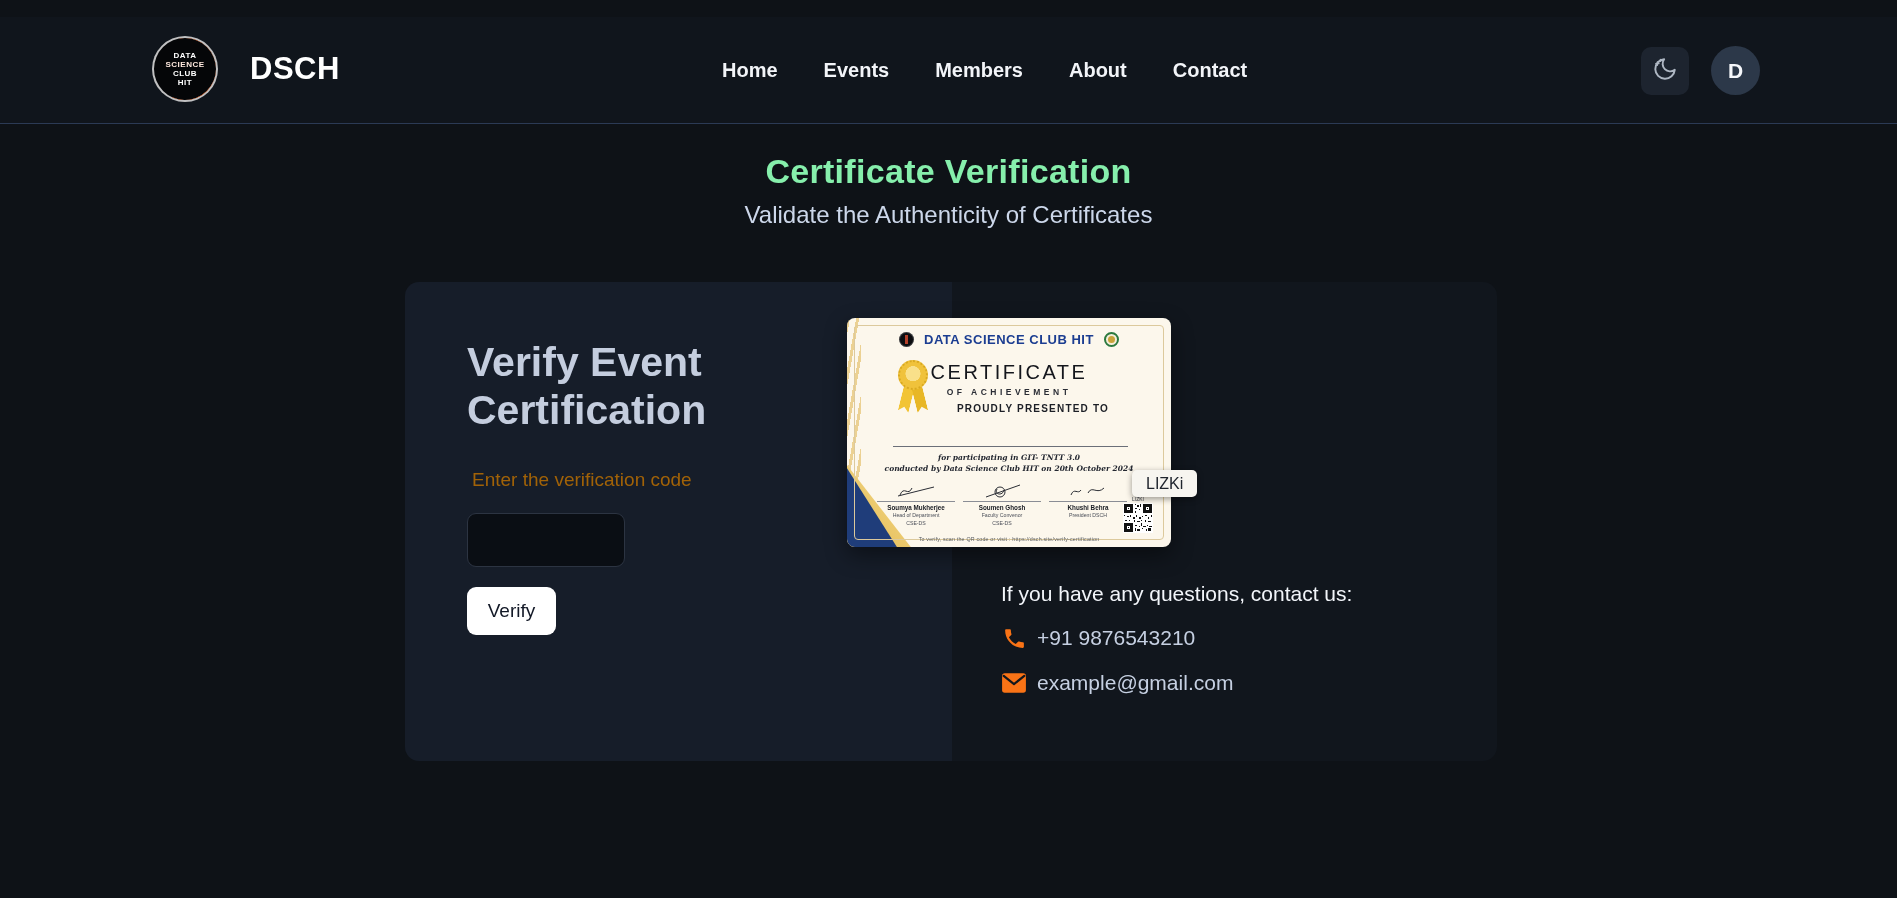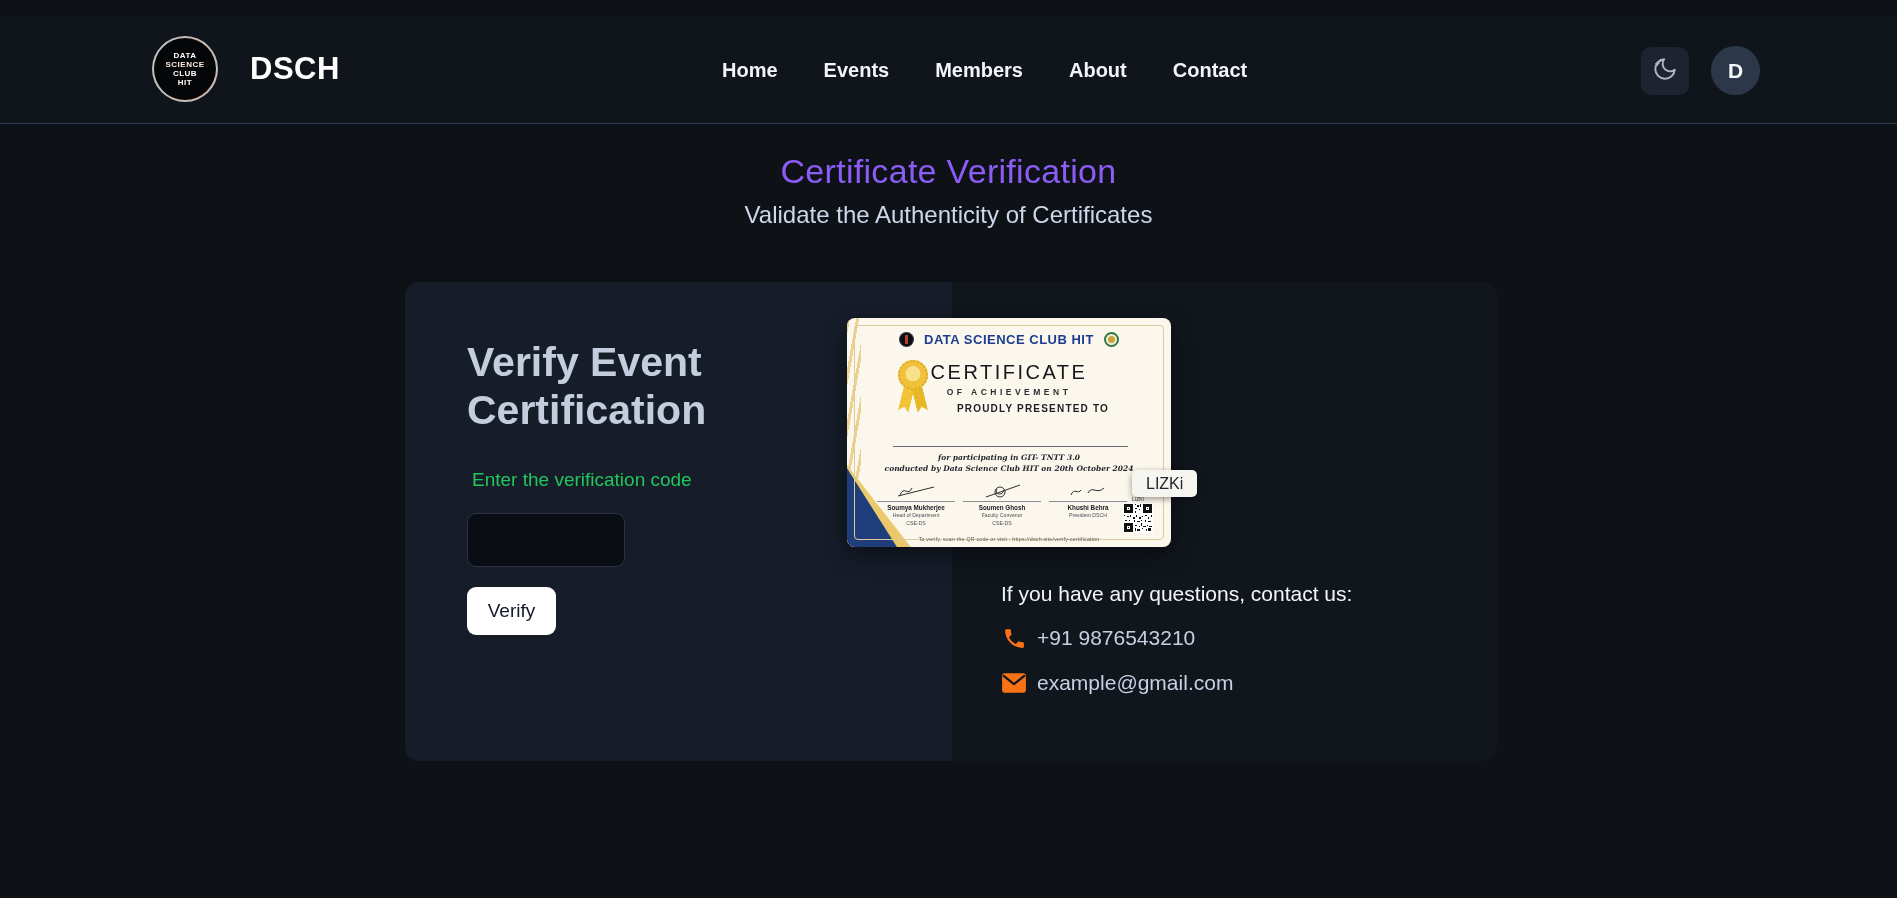--- a/index.html
+++ b/index.html
@@ -49,41 +49,41 @@
     display:flex; align-items:center; justify-content:center; cursor:pointer;
   }
   .avatar {
     width:49px; height:49px; border-radius:50%; background:#2c3849;
     color:#f5f7fb; font-size:21px; font-weight:600;
     display:flex; align-items:center; justify-content:center; cursor:pointer;
   }
 
   
   .hero { position:absolute; top:152px; left:0; width:1897px; text-align:center; }
-  .hero h1 { color:#8b5cf6; font-size:34px; font-weight:400; letter-spacing:.3px; }
+  .hero h1 { color:#86efac; font-size:34px; font-weight:700; letter-spacing:.3px; }
   .hero p  { margin-top:10px; color:#ccd7ea; font-size:24px; }
 
   
   .card {
     position:absolute; left:405px; top:282px; width:1092px; height:479px;
     border-radius:14px; overflow:visible;
   }
   .card .half-left {
     position:absolute; left:0; top:0; width:547px; height:479px;
     background:#161d29; border-radius:14px 0 0 14px;
   }
   .card .half-right {
     position:absolute; left:547px; top:0; width:545px; height:479px;
     background:#11161d; border-radius:0 14px 14px 0;
   }
 
   
   .verify-panel { position:absolute; left:62px; top:56px; width:400px; }
   .verify-heading { color:#c4cdde; font-size:41px; font-weight:700; line-height:1.18; width:260px; }
-  .code-label { margin-top:34px; margin-left:5px; color:#22c55e; font-size:19px; }
+  .code-label { margin-top:34px; margin-left:5px; color:#a16207; font-size:19px; }
   .code-input {
     display:block; margin-top:22px; width:158px; height:54px;
     background:#0a0e14; border:1px solid #2c3442; border-radius:9px;
     color:#dfe5ee; font-size:18px; padding:0 12px; outline:none;
     font-family:"Liberation Sans", sans-serif;
   }
   .verify-btn {
     margin-top:20px; width:89px; height:48px; border:none; border-radius:9px;
     background:#ffffff; color:#121826; font-size:19px; font-weight:500; cursor:pointer;
     font-family:"Liberation Sans", sans-serif;

